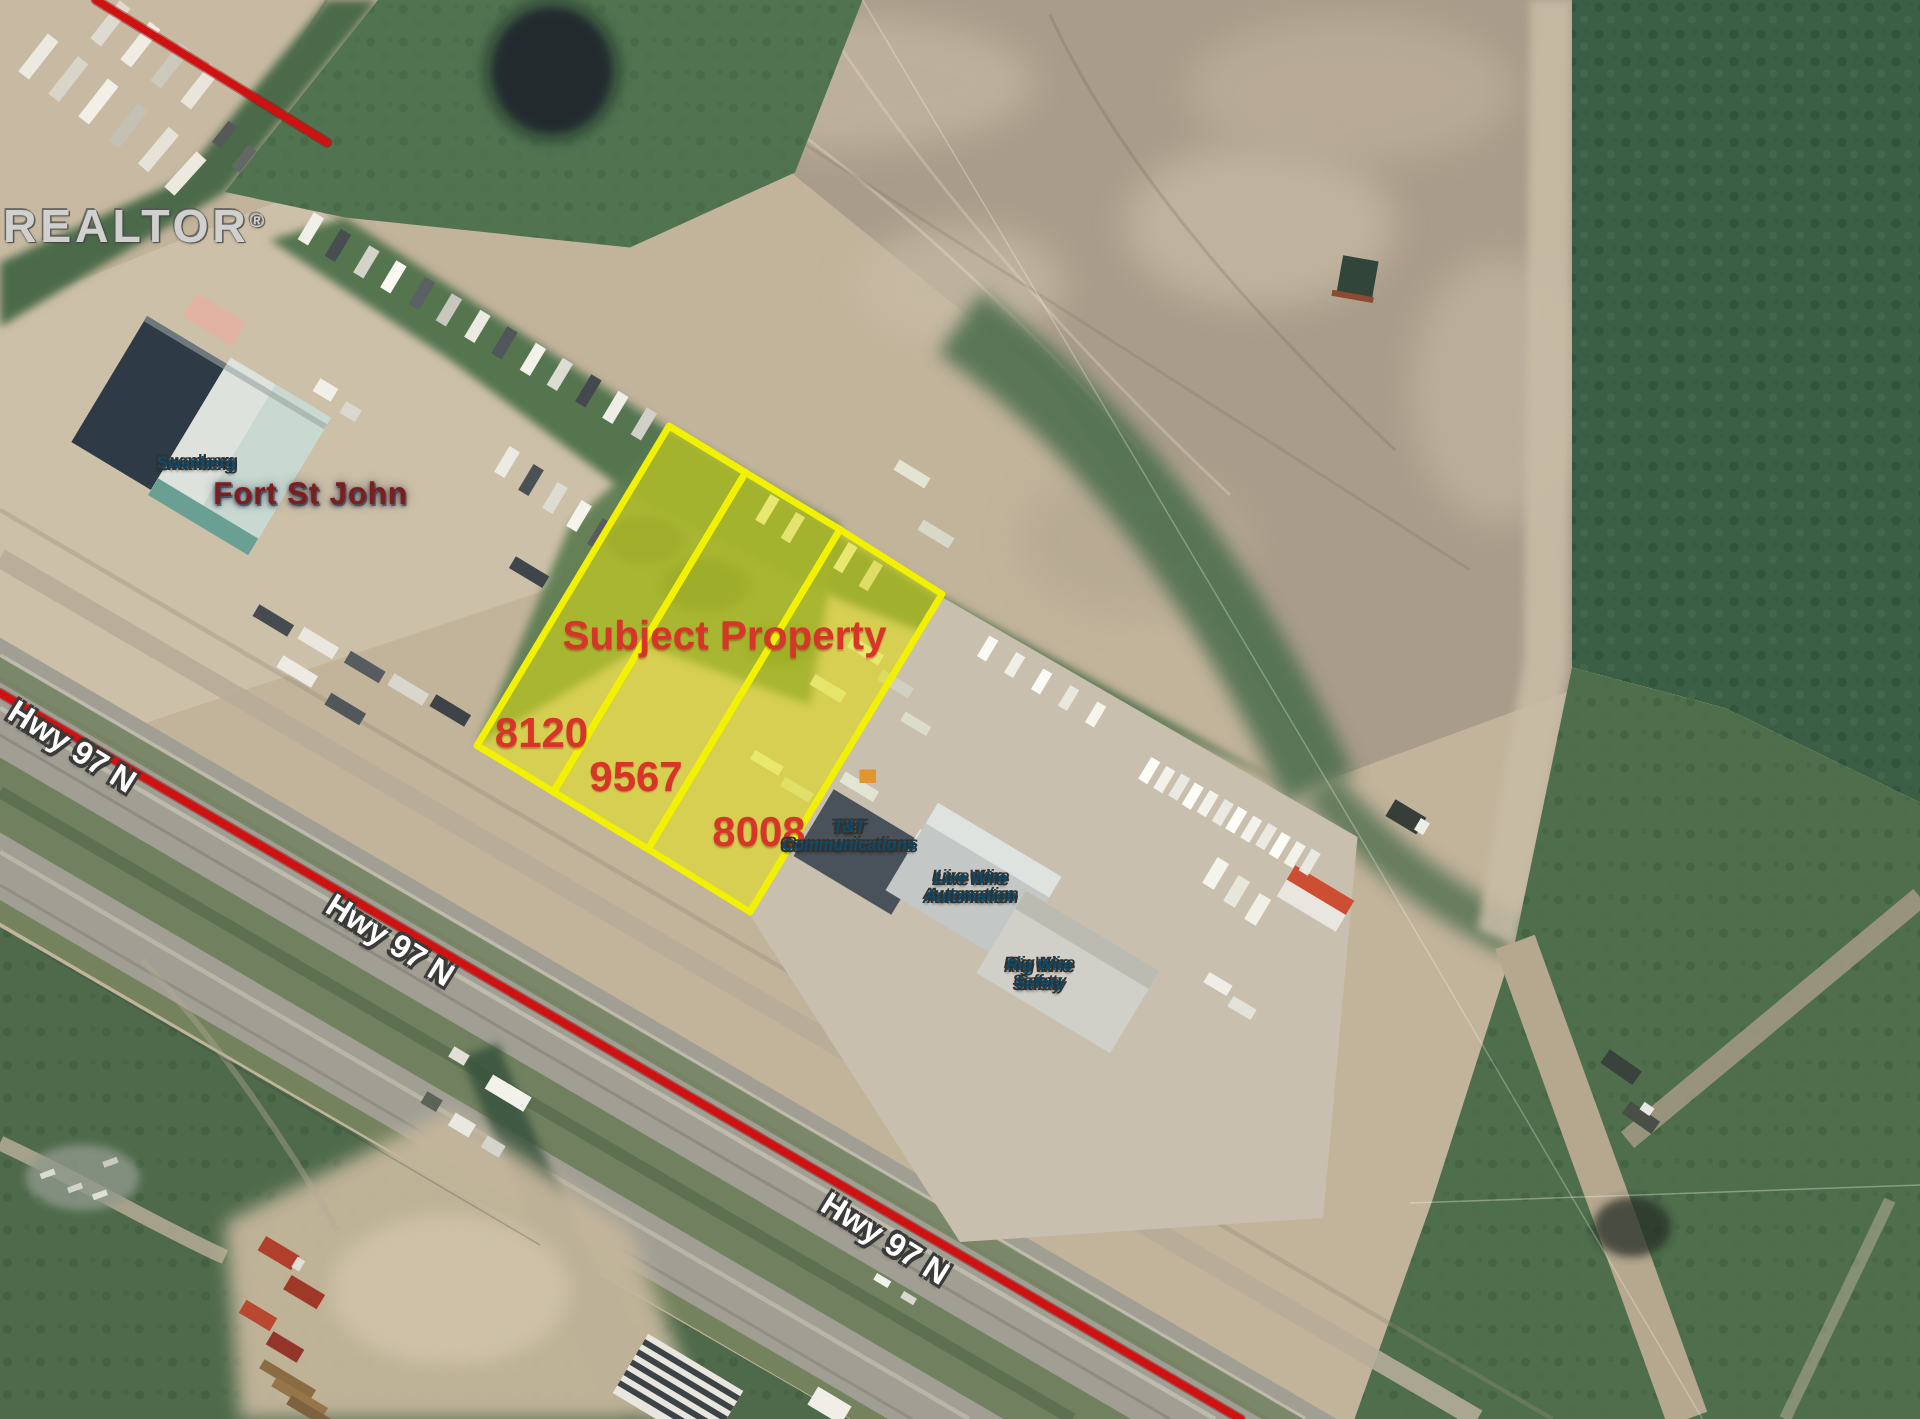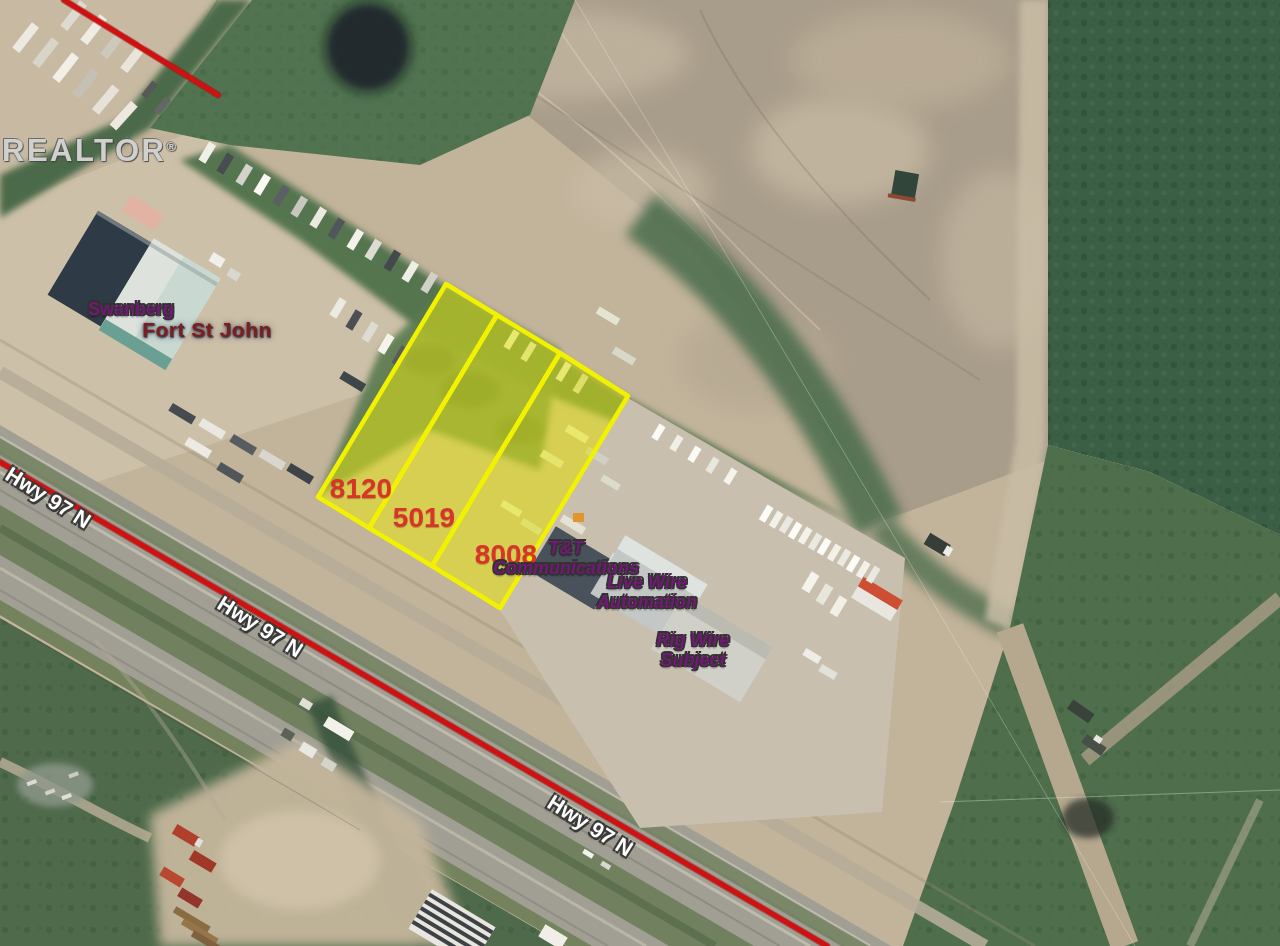--- a/index.html
+++ b/index.html
@@ -7,21 +7,21 @@
     position:relative;width:1280px;height:946px;overflow:hidden;
     font-family:"Liberation Sans",sans-serif;background:#c2b39b;
   }
   .stage svg{position:absolute;left:0;top:0;}
   .lbl{
     position:absolute;transform:translate(-50%,-50%);
     font-weight:bold;white-space:nowrap;line-height:1.12;text-align:center;
     pointer-events:none;
   }
   .white-sm{
-    font-size:18px;color:#701a75;
+    font-size:11px;color:#0c4a6e;
     text-shadow:-1.5px -1.5px 0 #32322f,1.5px -1.5px 0 #32322f,-1.5px 1.5px 0 #32322f,1.5px 1.5px 0 #32322f,0 2px 2px rgba(0,0,0,.55);
   }
   .white-sm span{display:block;font-style:italic;}
   .city{
     font-size:21px;color:#7f1d1d;letter-spacing:.5px;
     text-shadow:0 1px 3px rgba(40,45,70,.9),0 0 7px rgba(30,35,60,.55),1px 1px 0 rgba(60,65,90,.6);
   }
   .red{
     color:#d8352a;font-size:27px;letter-spacing:0;
     text-shadow:0 1px 1px rgba(110,15,8,.35);
@@ -524,37 +524,38 @@
     <polygon points="560,353 628,396 500,608 432,566"></polygon>
   </g>
 </svg>
 
   <div class="watermark"><span>REALTOR</span><sup>®</sup></div>
 
   <div class="lbl white-sm" style="left:131px;top:309px;">Swanberg</div>
 
   <div class="lbl city" style="left:207px;top:330px;">Fort St John</div>
 
+  <div class="lbl red" style="left:483px;top:424px;">Subject Property</div>
 
   <div class="lbl red lotnum" style="left:361px;top:489px;">8120</div>
-  <div class="lbl red lotnum" style="left:424px;top:518px;">5019</div>
+  <div class="lbl red lotnum" style="left:424px;top:518px;">9567</div>
   <div class="lbl red lotnum" style="left:486px;top:555px;margin-left:20px;">8008</div>
 
   <div class="lbl white-sm" style="left:566px;top:558px;">
     <span>T&amp;T</span>
     <span>Communications</span>
   </div>
 
   <div class="lbl white-sm" style="left:647px;top:592px;">
     <span>Live Wire</span>
     <span>Automation</span>
   </div>
 
   <div class="lbl white-sm" style="left:693px;top:650px;">
     <span>Rig Wire</span>
-    <span>Subject</span>
+    <span>Safety</span>
   </div>
 
   <div class="lbl hwy" style="left:48px;top:498px;transform:translate(-50%,-50%) rotate(32deg);">Hwy 97 N</div>
   <div class="lbl hwy" style="left:260px;top:627px;transform:translate(-50%,-50%) rotate(32deg);">Hwy 97 N</div>
   <div class="lbl hwy" style="left:590px;top:826px;transform:translate(-50%,-50%) rotate(32deg);">Hwy 97 N</div>
 
 </div>
 
 </body></html>

